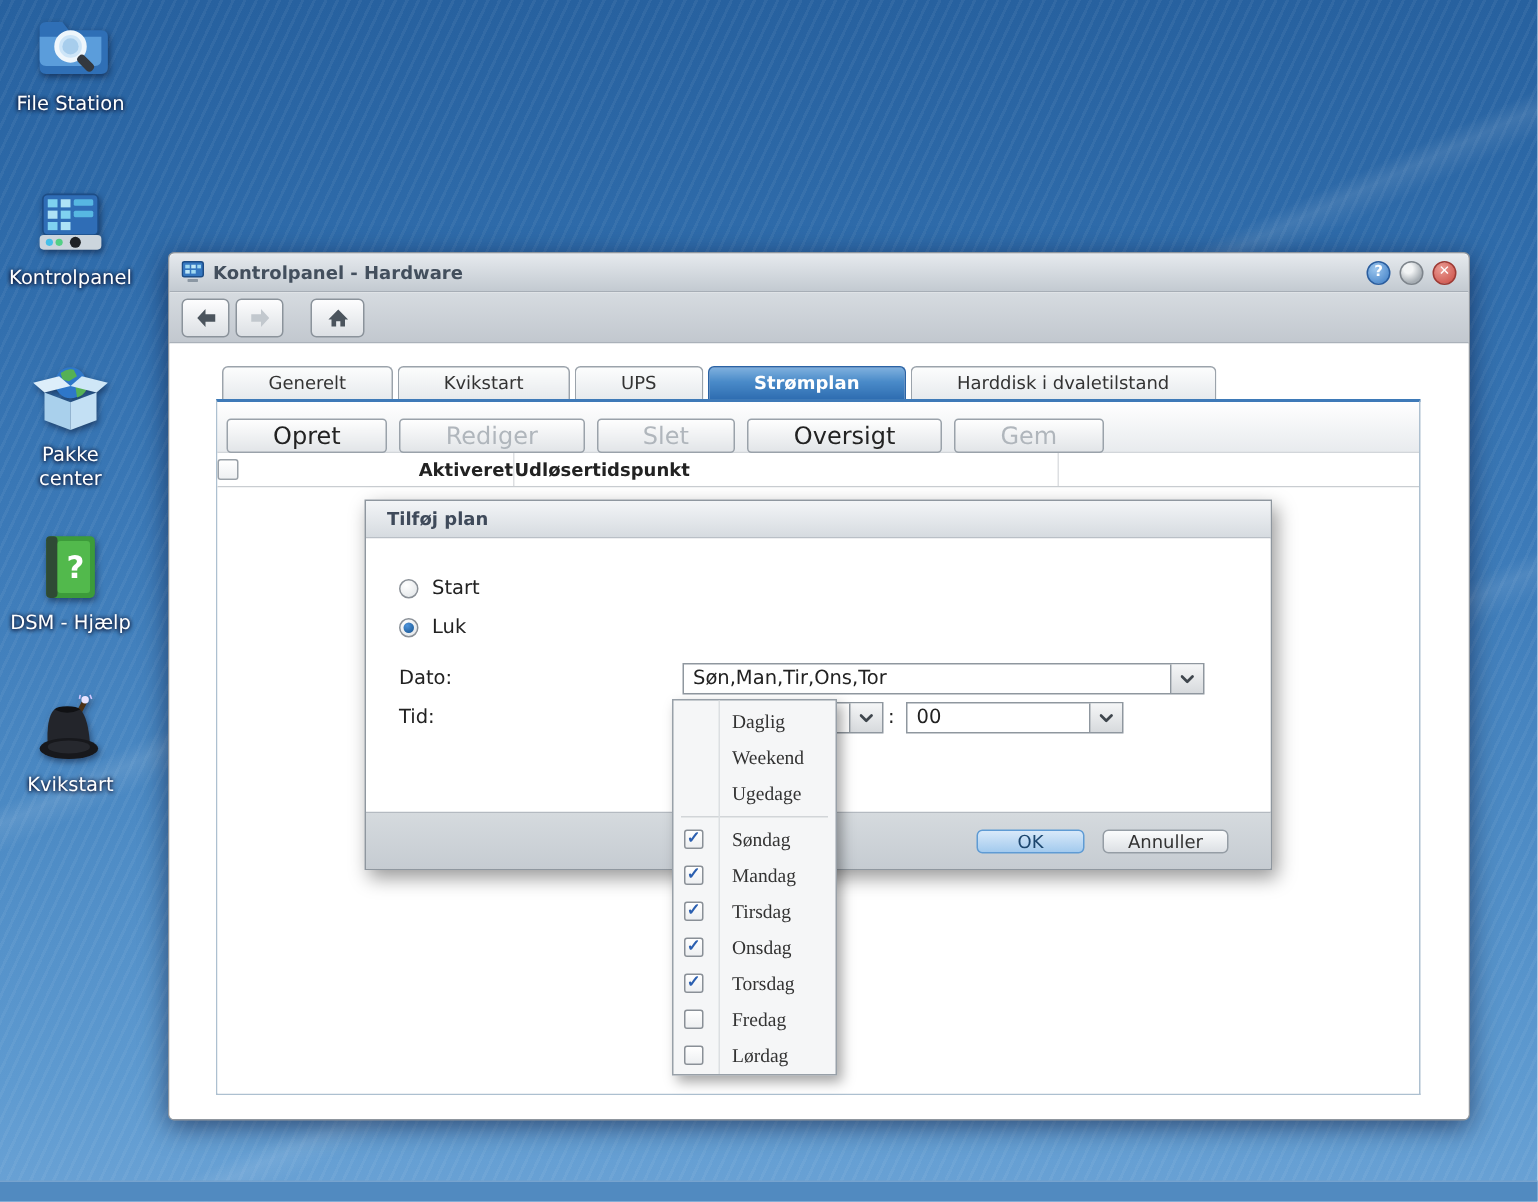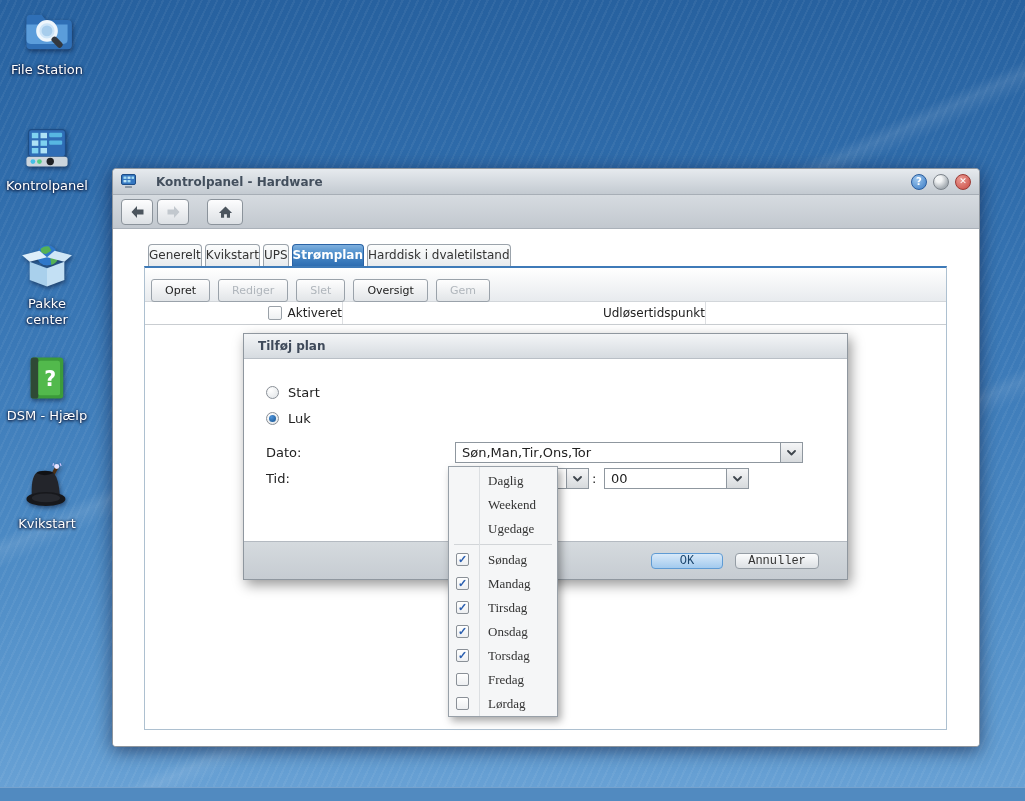--- a/index.html
+++ b/index.html
@@ -23,53 +23,53 @@
   .dicon-package-center .dicon-label{max-width:56px;margin:0 auto;}
 
   
   .window{position:absolute;left:112px;top:168px;width:866px;height:577px;z-index:10;
     background:#fff;border:1px solid #8f969e;border-radius:4px;
     box-shadow:0 4px 18px rgba(0,0,30,0.5);display:flex;flex-direction:column;}
   .titlebar{height:25px;flex:0 0 25px;border-radius:4px 4px 0 0;
     background:linear-gradient(#e6eaee,#c3cad1);border-bottom:1px solid #a7aeb6;
     display:flex;align-items:center;padding:0 8px;}
   .win-icon svg{width:17px;height:15px;display:block;}
-  .win-title{font-size:12px;font-weight:bold;color:#434f5d;margin-left:18px;flex:1;}
+  .win-title{font-size:12px;font-weight:bold;color:#434f5d;margin-left:4px;flex:1;}
   .win-btns{display:flex;gap:6px;}
   .wbtn{width:16px;height:16px;border-radius:50%;display:flex;align-items:center;justify-content:center;
     font-size:10px;font-weight:bold;color:#fff;cursor:pointer;line-height:1;}
   .wbtn.help{background:radial-gradient(circle at 35% 30%,#9cc6ee,#3c7cc4);border:1px solid #2a5d9e;box-sizing:border-box;}
   .wbtn.min{background:radial-gradient(circle at 35% 30%,#f2f4f5 0 3px,#a6adb3 70%);border:1px solid #7d848b;box-sizing:border-box;}
   .wbtn.close{background:radial-gradient(circle at 35% 30%,#eb9c94,#c94a42);border:1px solid #9c3a34;box-sizing:border-box;font-size:9px;}
 
   .navbar{height:33px;flex:0 0 33px;background:linear-gradient(#d6dbe0,#c2c8cf);
     border-bottom:1px solid #aab1b9;display:flex;align-items:center;padding:0 8px;}
   .navbtn{width:30px;height:24px;border:1px solid #8b939b;border-radius:4px;margin-right:4px;
     background:linear-gradient(#fdfdfe,#dce0e4);display:flex;align-items:center;justify-content:center;cursor:pointer;}
   .navbtn svg{width:15px;height:14px;}
   .navbtn.home{margin-left:14px;width:34px;}
 
   .content{position:relative;flex:1;background:#fff;border-radius:0 0 3px 3px;}
   .tabs{position:absolute;left:35px;top:15px;display:flex;z-index:3;}
-  .tab{height:21px;line-height:21px;padding:0 0;font-size:12px;color:#333;cursor:pointer;
+  .tab{height:21px;line-height:21px;padding:0 30px;font-size:12px;color:#333;cursor:pointer;
     background:linear-gradient(#fcfdfd,#e7eaed);border:1px solid #9ba3ab;border-bottom:none;
     border-radius:4px 4px 0 0;margin-right:3px;}
   .tab.active{background:linear-gradient(#7fb0de 0%,#4a8bc9 45%,#2e6db1 100%);
     color:#fff;font-weight:bold;border-color:#2a63a5;}
   .panel{position:absolute;left:31px;right:32px;top:37px;bottom:16px;
     background:#fff;border:1px solid #adc0d0;border-top:2px solid #3e7ab8;
     display:flex;flex-direction:column;}
   .ptoolbar{height:33px;flex:0 0 33px;background:linear-gradient(#ffffff,#e8ebee);
     border-bottom:1px solid #d2d6da;display:flex;align-items:center;padding:0 6px;gap:8px;}
-  .tbtn{height:21px;padding:0 13px;font-size:11px;border:1px solid #9aa2aa;border-radius:3px;
+  .tbtn{height:21px;padding:0 30px;font-size:16px;border:1px solid #9aa2aa;border-radius:3px;
     background:linear-gradient(#fefefe,#e2e5e8);color:#222;display:flex;align-items:center;cursor:pointer;margin-top:12px;}
   .tbtn.disabled{color:#b0b6bc;}
   .thead{height:22px;flex:0 0 22px;display:flex;border-bottom:1px solid #c9cdd1;
     font-size:12px;color:#222;background:#fff;}
-  .th{display:flex;align-items:center;justify-content:flex-end;border-right:1px solid #dddfe2;gap:6px;}
+  .th{display:flex;align-items:center;justify-content:space-between;border-right:1px solid #dddfe2;gap:6px;font-weight:bold;}
   .hcb{width:12px;height:12px;border:1px solid #9aa1a8;border-radius:2px;
     background:linear-gradient(#fff,#eef0f2);display:inline-block;}
   .tbody{flex:1;background:#fff;}
 
   
   .dialog{position:absolute;left:243px;top:333px;width:603px;height:245px;z-index:20;
     background:#fff;border:1px solid #8f979f;box-shadow:3px 5px 12px rgba(0,0,0,0.4);
     display:flex;flex-direction:column;}
   .dlg-header{height:24px;flex:0 0 24px;background:linear-gradient(#f3f5f7,#d6dbe0);
     border-bottom:1px solid #b9bfc6;display:flex;align-items:center;padding:0 14px;
@@ -83,21 +83,21 @@
   .flabel{position:absolute;left:22px;height:21px;line-height:21px;}
   .combo{position:absolute;height:21px;box-sizing:border-box;border:1px solid #8f979f;background:#fff;
     display:flex;align-items:center;font-size:13px;color:#222;}
   .combo .val{flex:1;padding:0 6px;white-space:nowrap;overflow:hidden;}
   .combo .cbtn{width:21px;align-self:stretch;border-left:1px solid #8f979f;cursor:pointer;
     background:linear-gradient(#f5f6f7,#d7dadd);display:flex;align-items:center;justify-content:center;}
   .colon{position:absolute;height:21px;line-height:21px;font-size:13px;color:#222;}
   .dlg-footer{flex:1;background:linear-gradient(#d5dade,#c6ccd2);border-top:1px solid #b4bac1;
     display:flex;align-items:center;justify-content:flex-end;padding:0 28px;gap:12px;}
   .btn{height:16px;box-sizing:border-box;display:flex;align-items:center;justify-content:center;
-    font-size:12px;border-radius:4px;cursor:pointer;font-family:Liberation Mono, monospace;}
+    font-size:12px;border-radius:4px;cursor:pointer;}
   .btn.ok{width:72px;background:linear-gradient(#d8e9f9,#a3caee);border:1px solid #5f9bd4;color:#1c466e;}
   .btn.cancel{width:84px;background:linear-gradient(#fbfcfd,#dce0e4);border:1px solid #959da5;color:#333;}
 
   
   .dd{position:absolute;left:448px;top:466px;width:110px;height:251px;z-index:30;box-sizing:border-box;
     background:#f5f6f7;border:1px solid #98a0a8;box-shadow:3px 4px 8px rgba(0,0,0,0.35);padding-top:2px;}
   .dd-gutter-line{position:absolute;left:30px;top:0;bottom:0;width:1px;background:#dcdfe2;}
   .dd-item{height:24px;display:flex;align-items:center;font-size:13px;color:#333;
     position:relative;padding-left:39px;cursor:pointer;font-family:Liberation Serif, serif;}
   .dd-cb{position:absolute;left:7px;top:5px;width:13px;height:13px;box-sizing:border-box;

